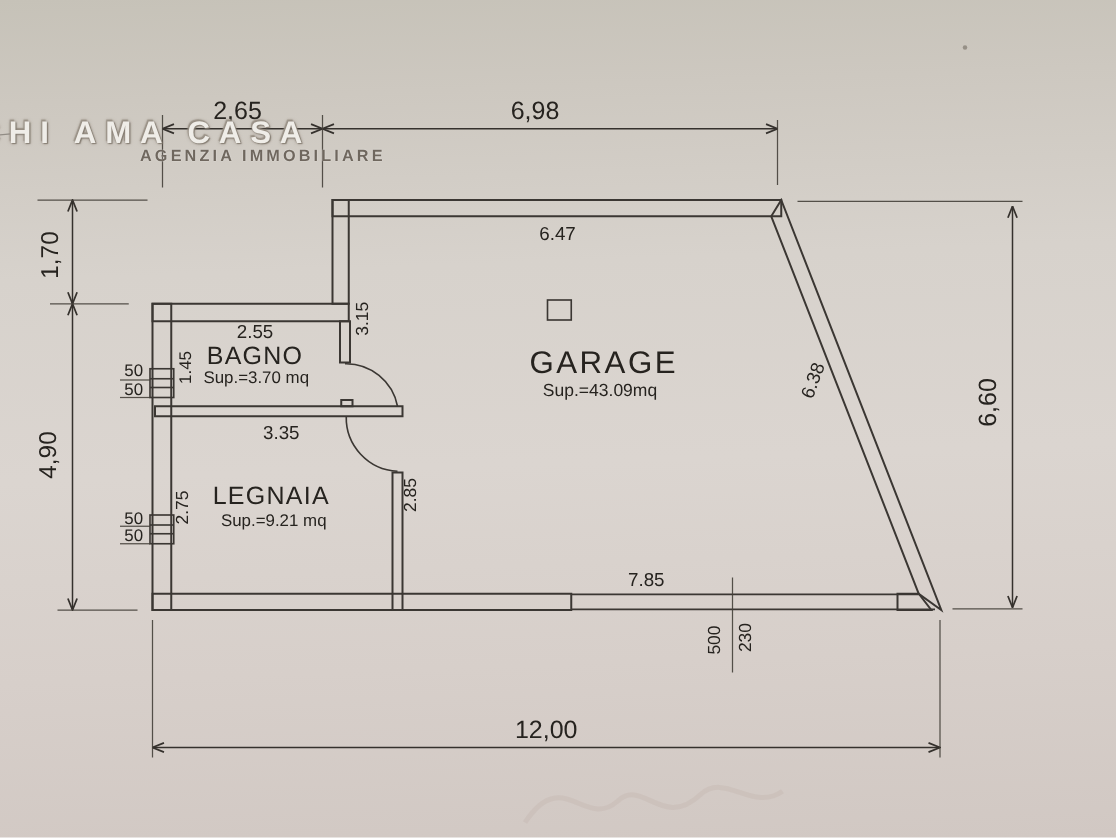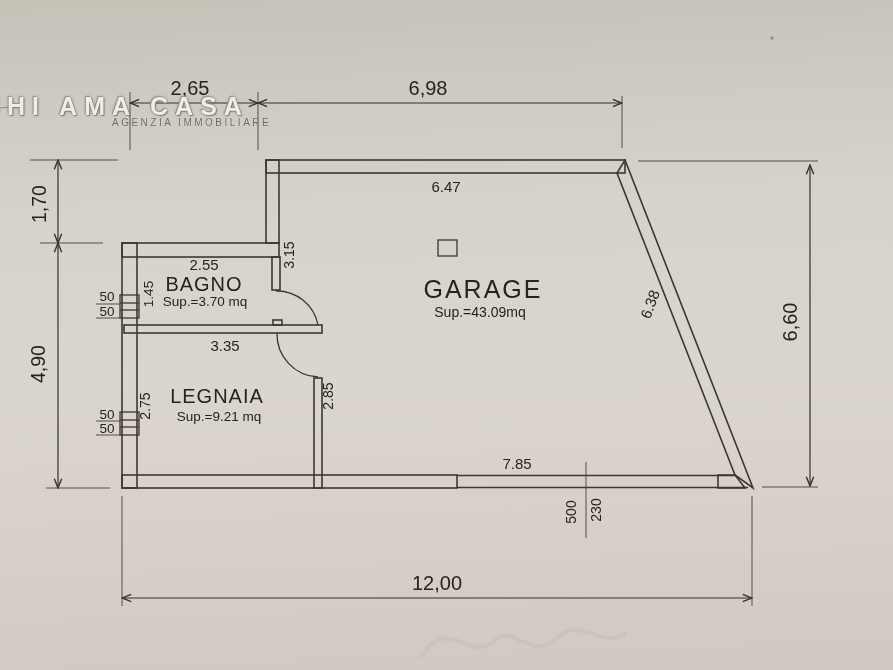--- a/index.html
+++ b/index.html
@@ -25,21 +25,21 @@
   .mid{text-anchor:middle;}
   .wm-title{
     position:absolute;left:-18px;top:92px;width:300px;
     font-size:25px;font-weight:bold;letter-spacing:7px;white-space:nowrap;
     color:rgba(248,246,242,0.92);
     text-shadow:0 0 1px #857d72,1px 1px 1px #857d72,-1px -1px 1px #9a9287,0 0 3px rgba(120,112,100,.6);
     pointer-events:none;
   }
   .wm-sub{
     position:absolute;left:112px;top:117px;
-    font-size:10px;font-weight:normal;letter-spacing:2.5px;white-space:nowrap;
+    font-size:13px;font-weight:bold;letter-spacing:2.5px;white-space:nowrap;
     color:#6f675e;text-shadow:0 0 1px rgba(255,255,255,.8);
     pointer-events:none;
   }
 </style>
 </head>
 <body>
 
 <div class="stage">
 
 <svg width="893" height="670" viewBox="0 0 893 670">

